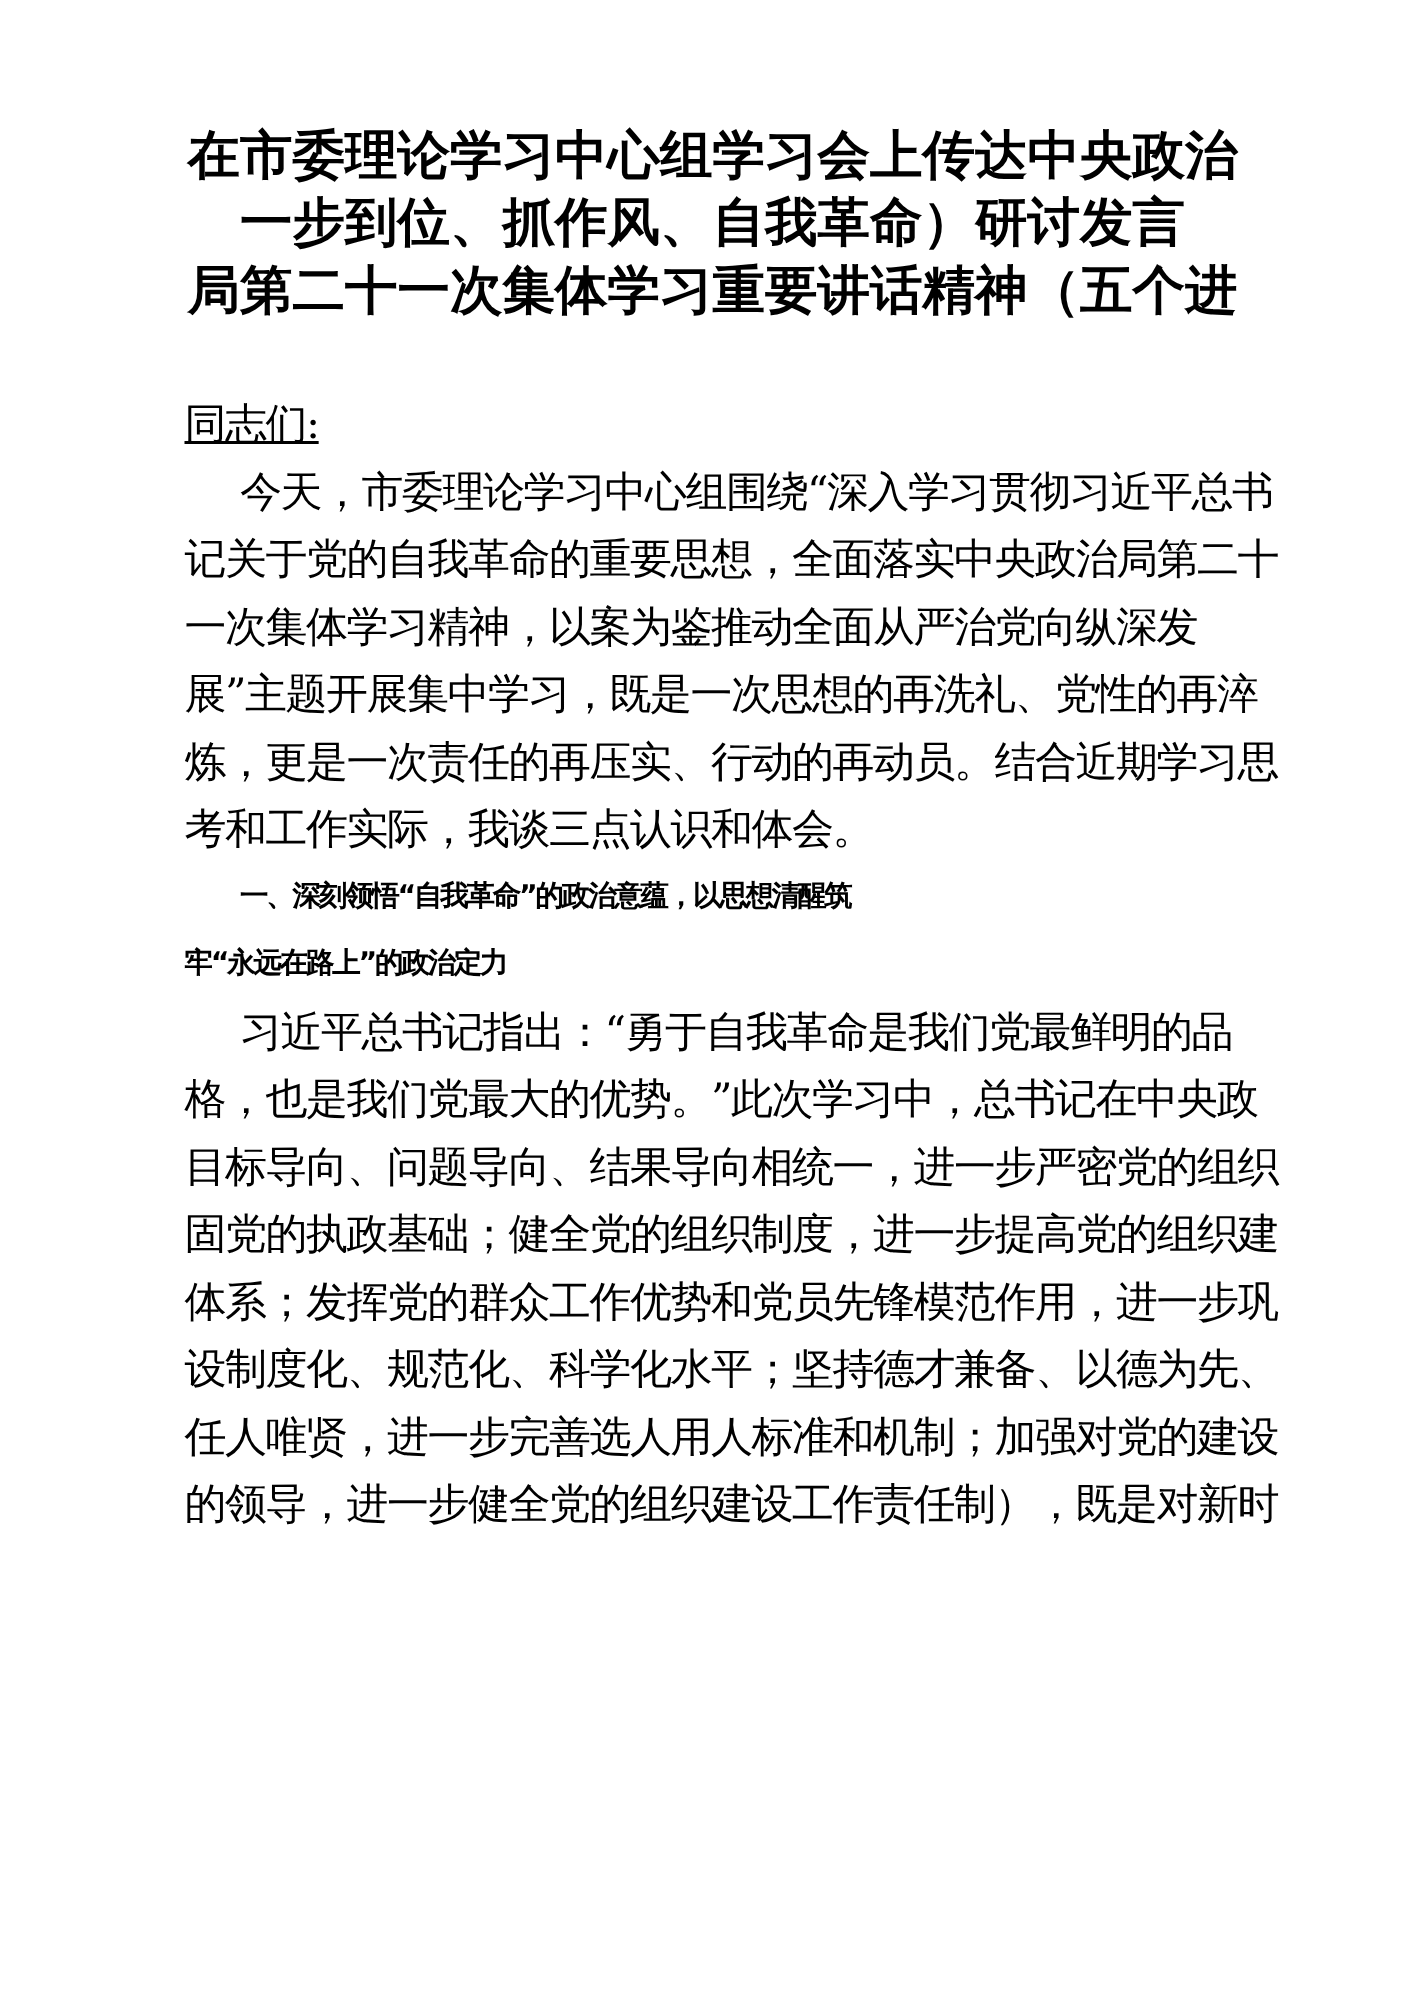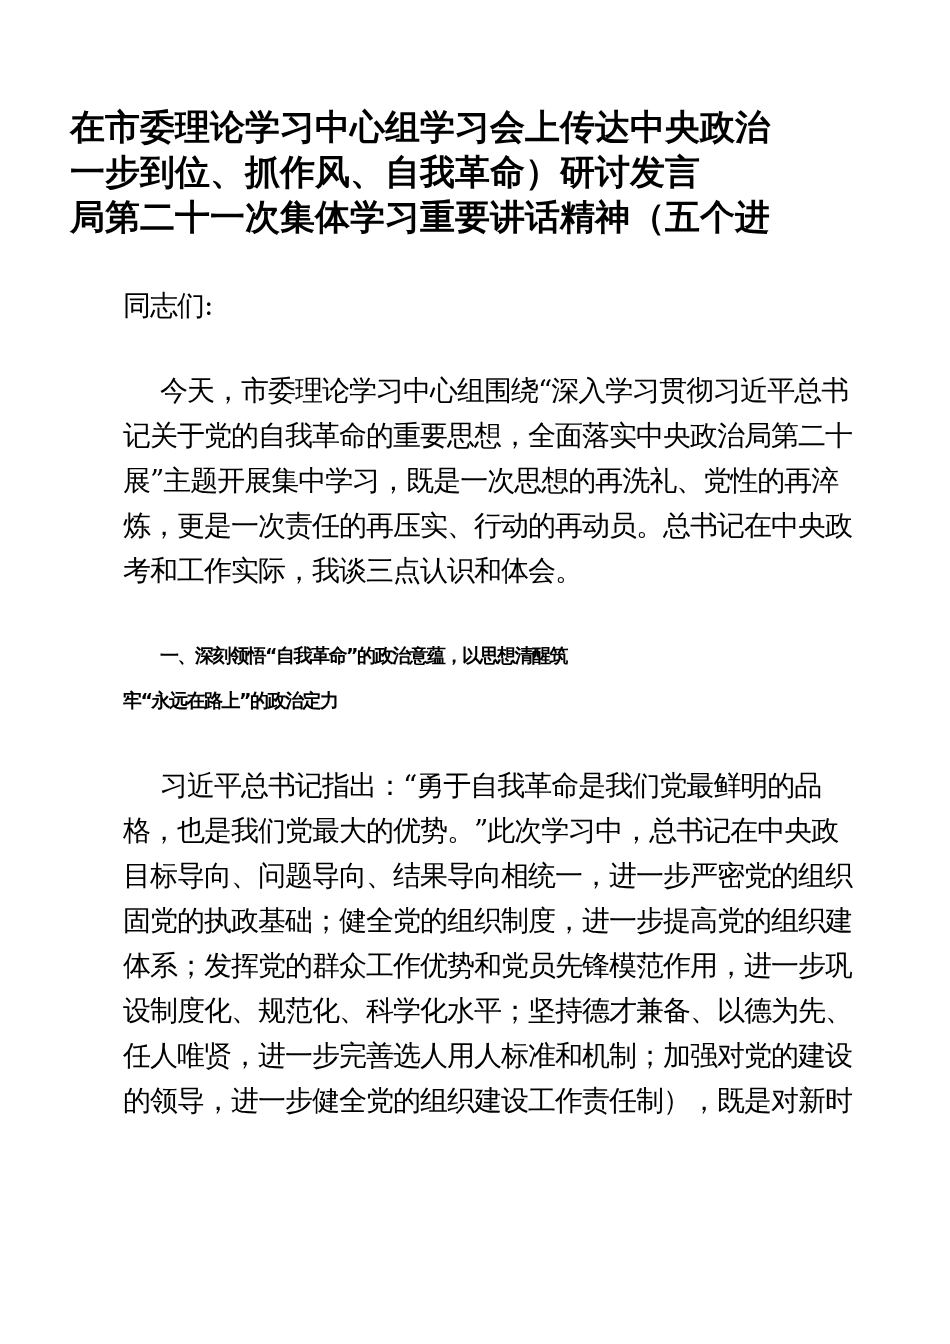--- a/index.html
+++ b/index.html
@@ -15,48 +15,49 @@
     overflow: hidden;
   }
   .page {
     position: relative;
     width: 950px;
     height: 1344px;
     background: #ffffff;
   }
   
   .doc-title {
-    margin: 100px auto 0 auto;
+    margin: 77px auto 0 auto;
     width: 810px;
+    text-align: center;
     font-size: 35px;
     line-height: 54px;
     font-weight: bold;
     letter-spacing: 0px;
     font-family: "DejaVu Serif", serif;
   }
   
   .content {
     margin: 48px 110px 0 123px;
     width: 717px;
     font-size: 28px;
     line-height: 45px;
     letter-spacing: -1px;
   }
   .line {
     white-space: nowrap;
     height: 45px;
   }
   .indent {
     padding-left: 37px;
-    margin-top: 40px;
   }
   .salutation {
     height: 45px;
     line-height: 45px;
     white-space: nowrap;
+    text-decoration: underline;
   }
   
   .section-heading {
     font-family: "DejaVu Sans", sans-serif;
     font-weight: bold;
     font-size: 19px;
     letter-spacing: -1.5px;
   }
   .body-par {
     font-family: "DejaVu Serif", serif;
@@ -74,22 +75,23 @@
       <div class="line">局第二十一次集体学习重要讲话精神（五个进</div>
     </div>
 
   <div class="content">
 
     <div class="salutation">同志们:</div>
 
     <div class="body-par">
         <div class="line indent">今天，市委理论学习中心组围绕“深入学习贯彻习近平总书</div>
         <div class="line">记关于党的自我革命的重要思想，全面落实中央政治局第二十</div>
+        <div class="line">一次集体学习精神，以案为鉴推动全面从严治党向纵深发</div>
         <div class="line">展”主题开展集中学习，既是一次思想的再洗礼、党性的再淬</div>
-        <div class="line">炼，更是一次责任的再压实、行动的再动员。总书记在中央政</div>
+        <div class="line">炼，更是一次责任的再压实、行动的再动员。结合近期学习思</div>
         <div class="line">考和工作实际，我谈三点认识和体会。</div>
       </div>
 
     <div class="section-heading">
         <div class="line indent">一、深刻领悟“自我革命”的政治意蕴，以思想清醒筑</div>
         <div class="line">牢“永远在路上”的政治定力</div>
       </div>
 
     <div class="body-par">
         <div class="line indent">习近平总书记指出：“勇于自我革命是我们党最鲜明的品</div>

